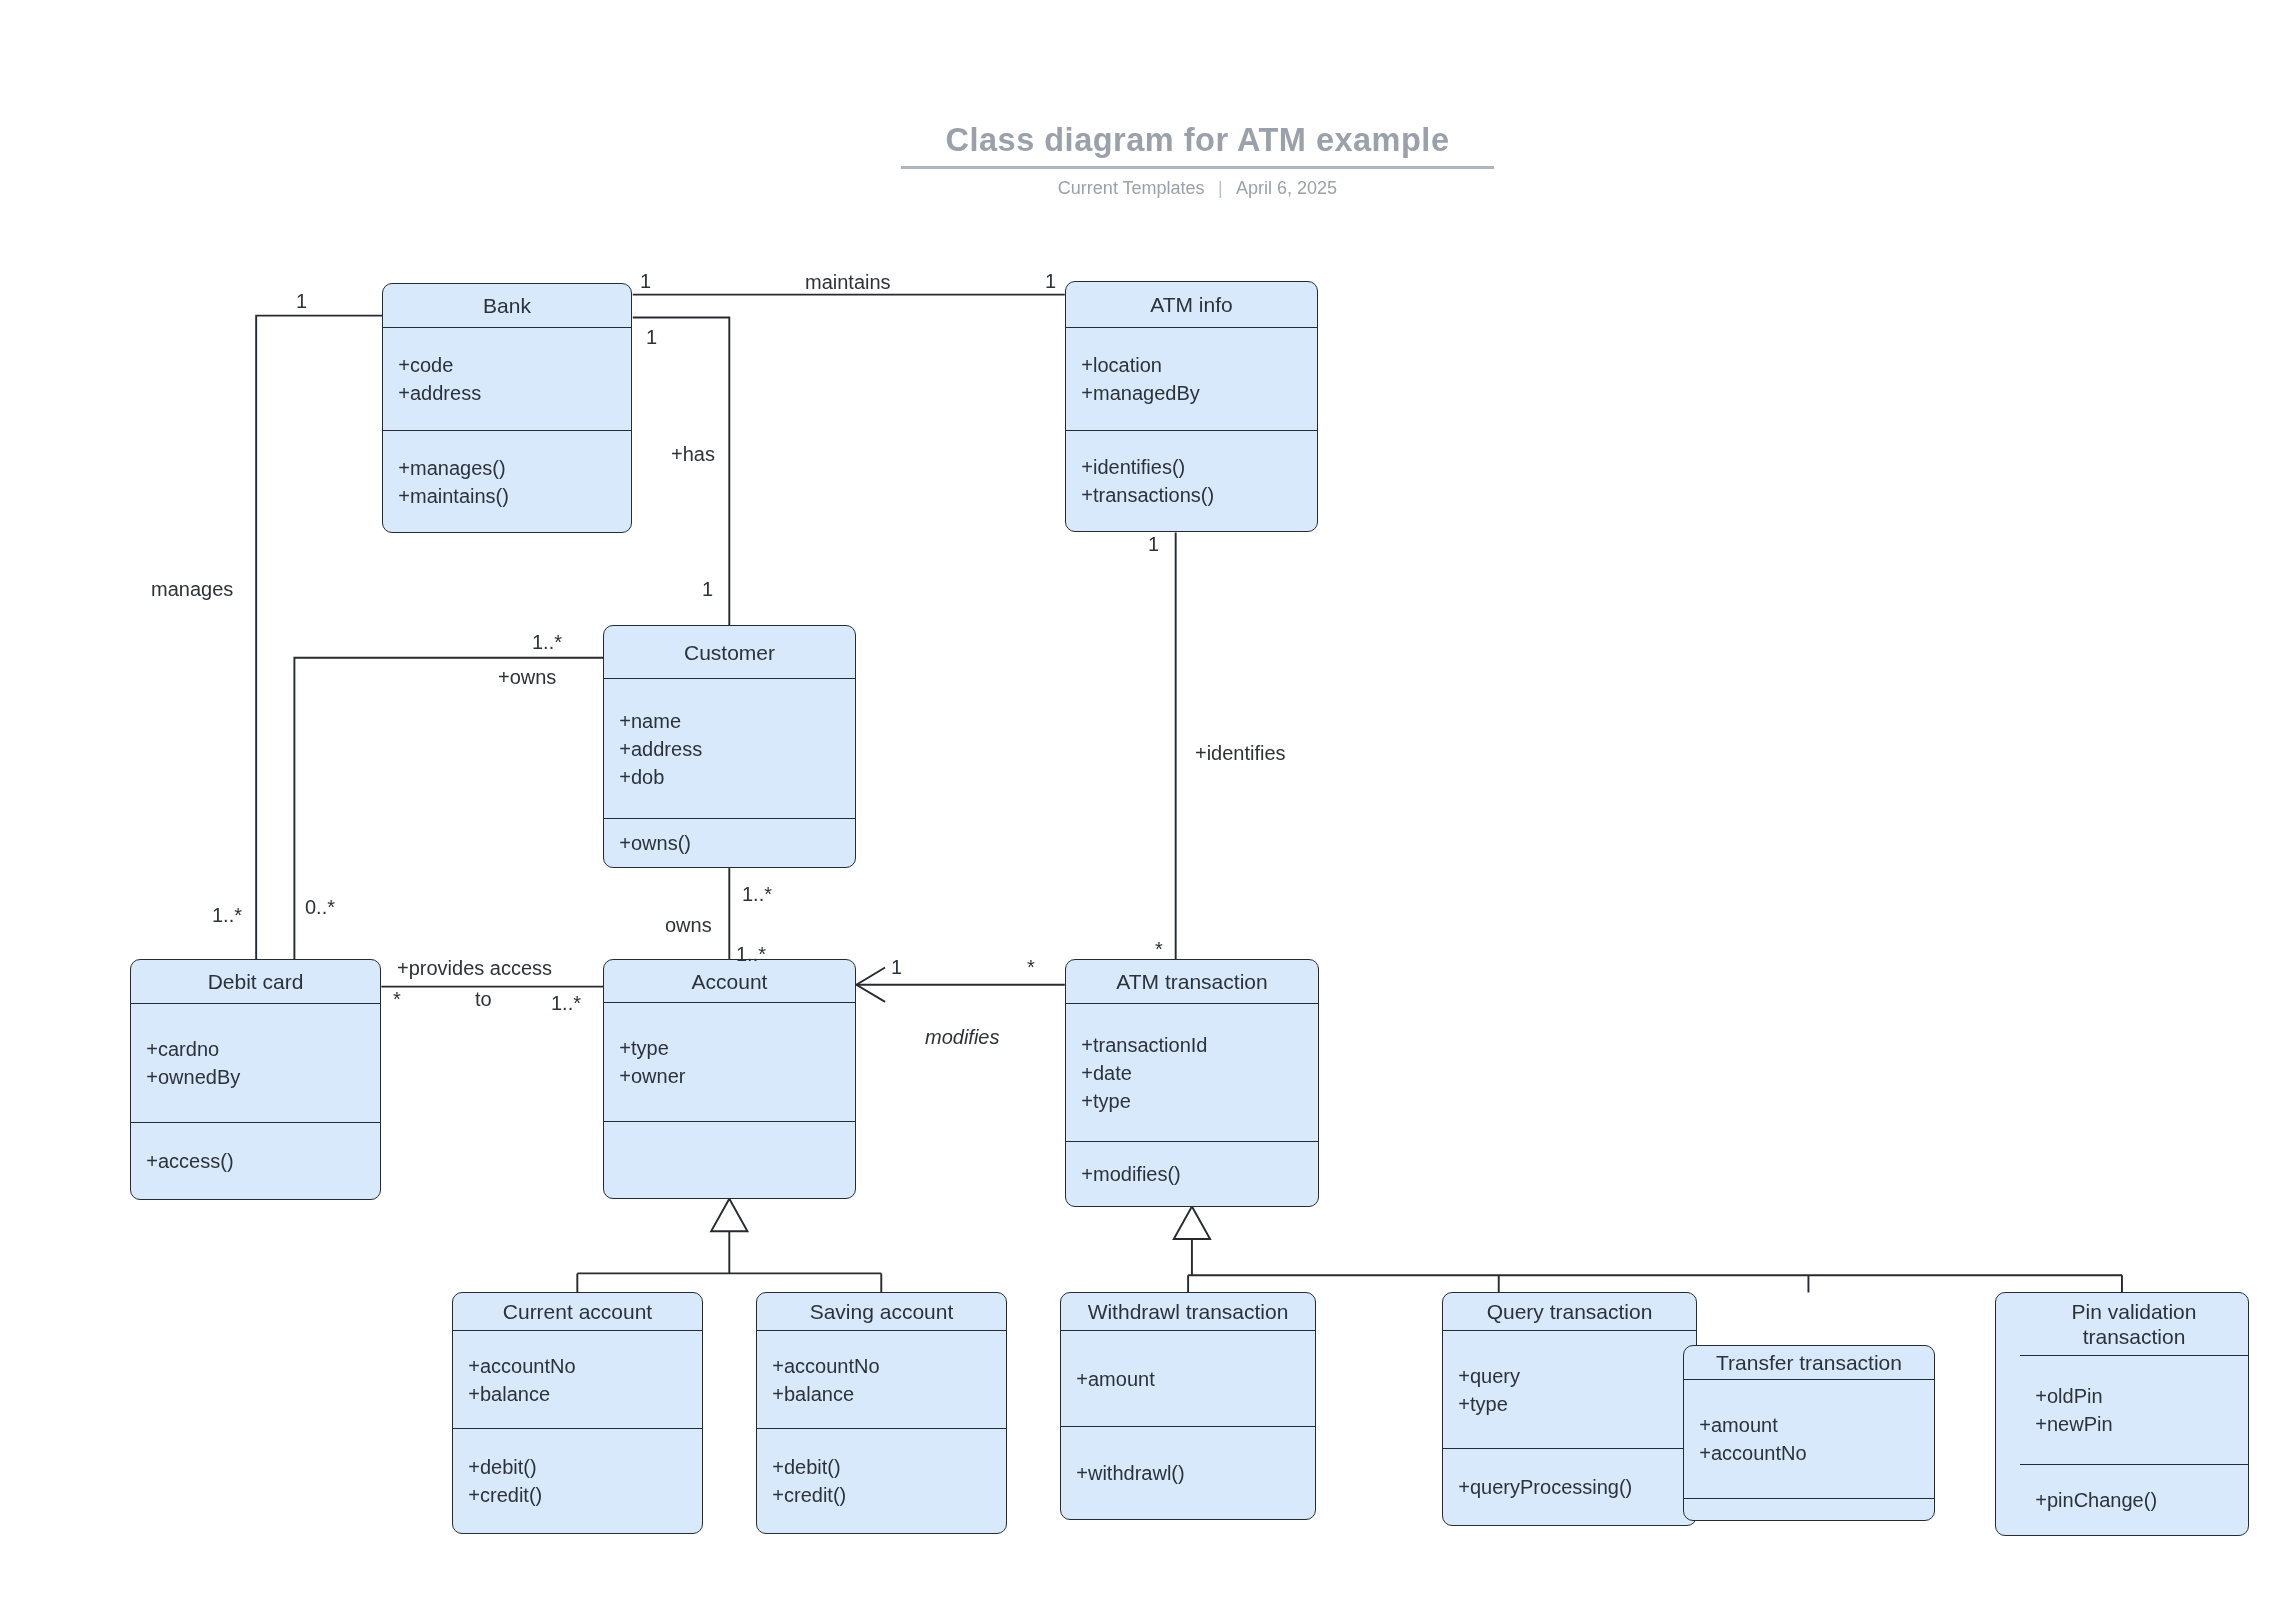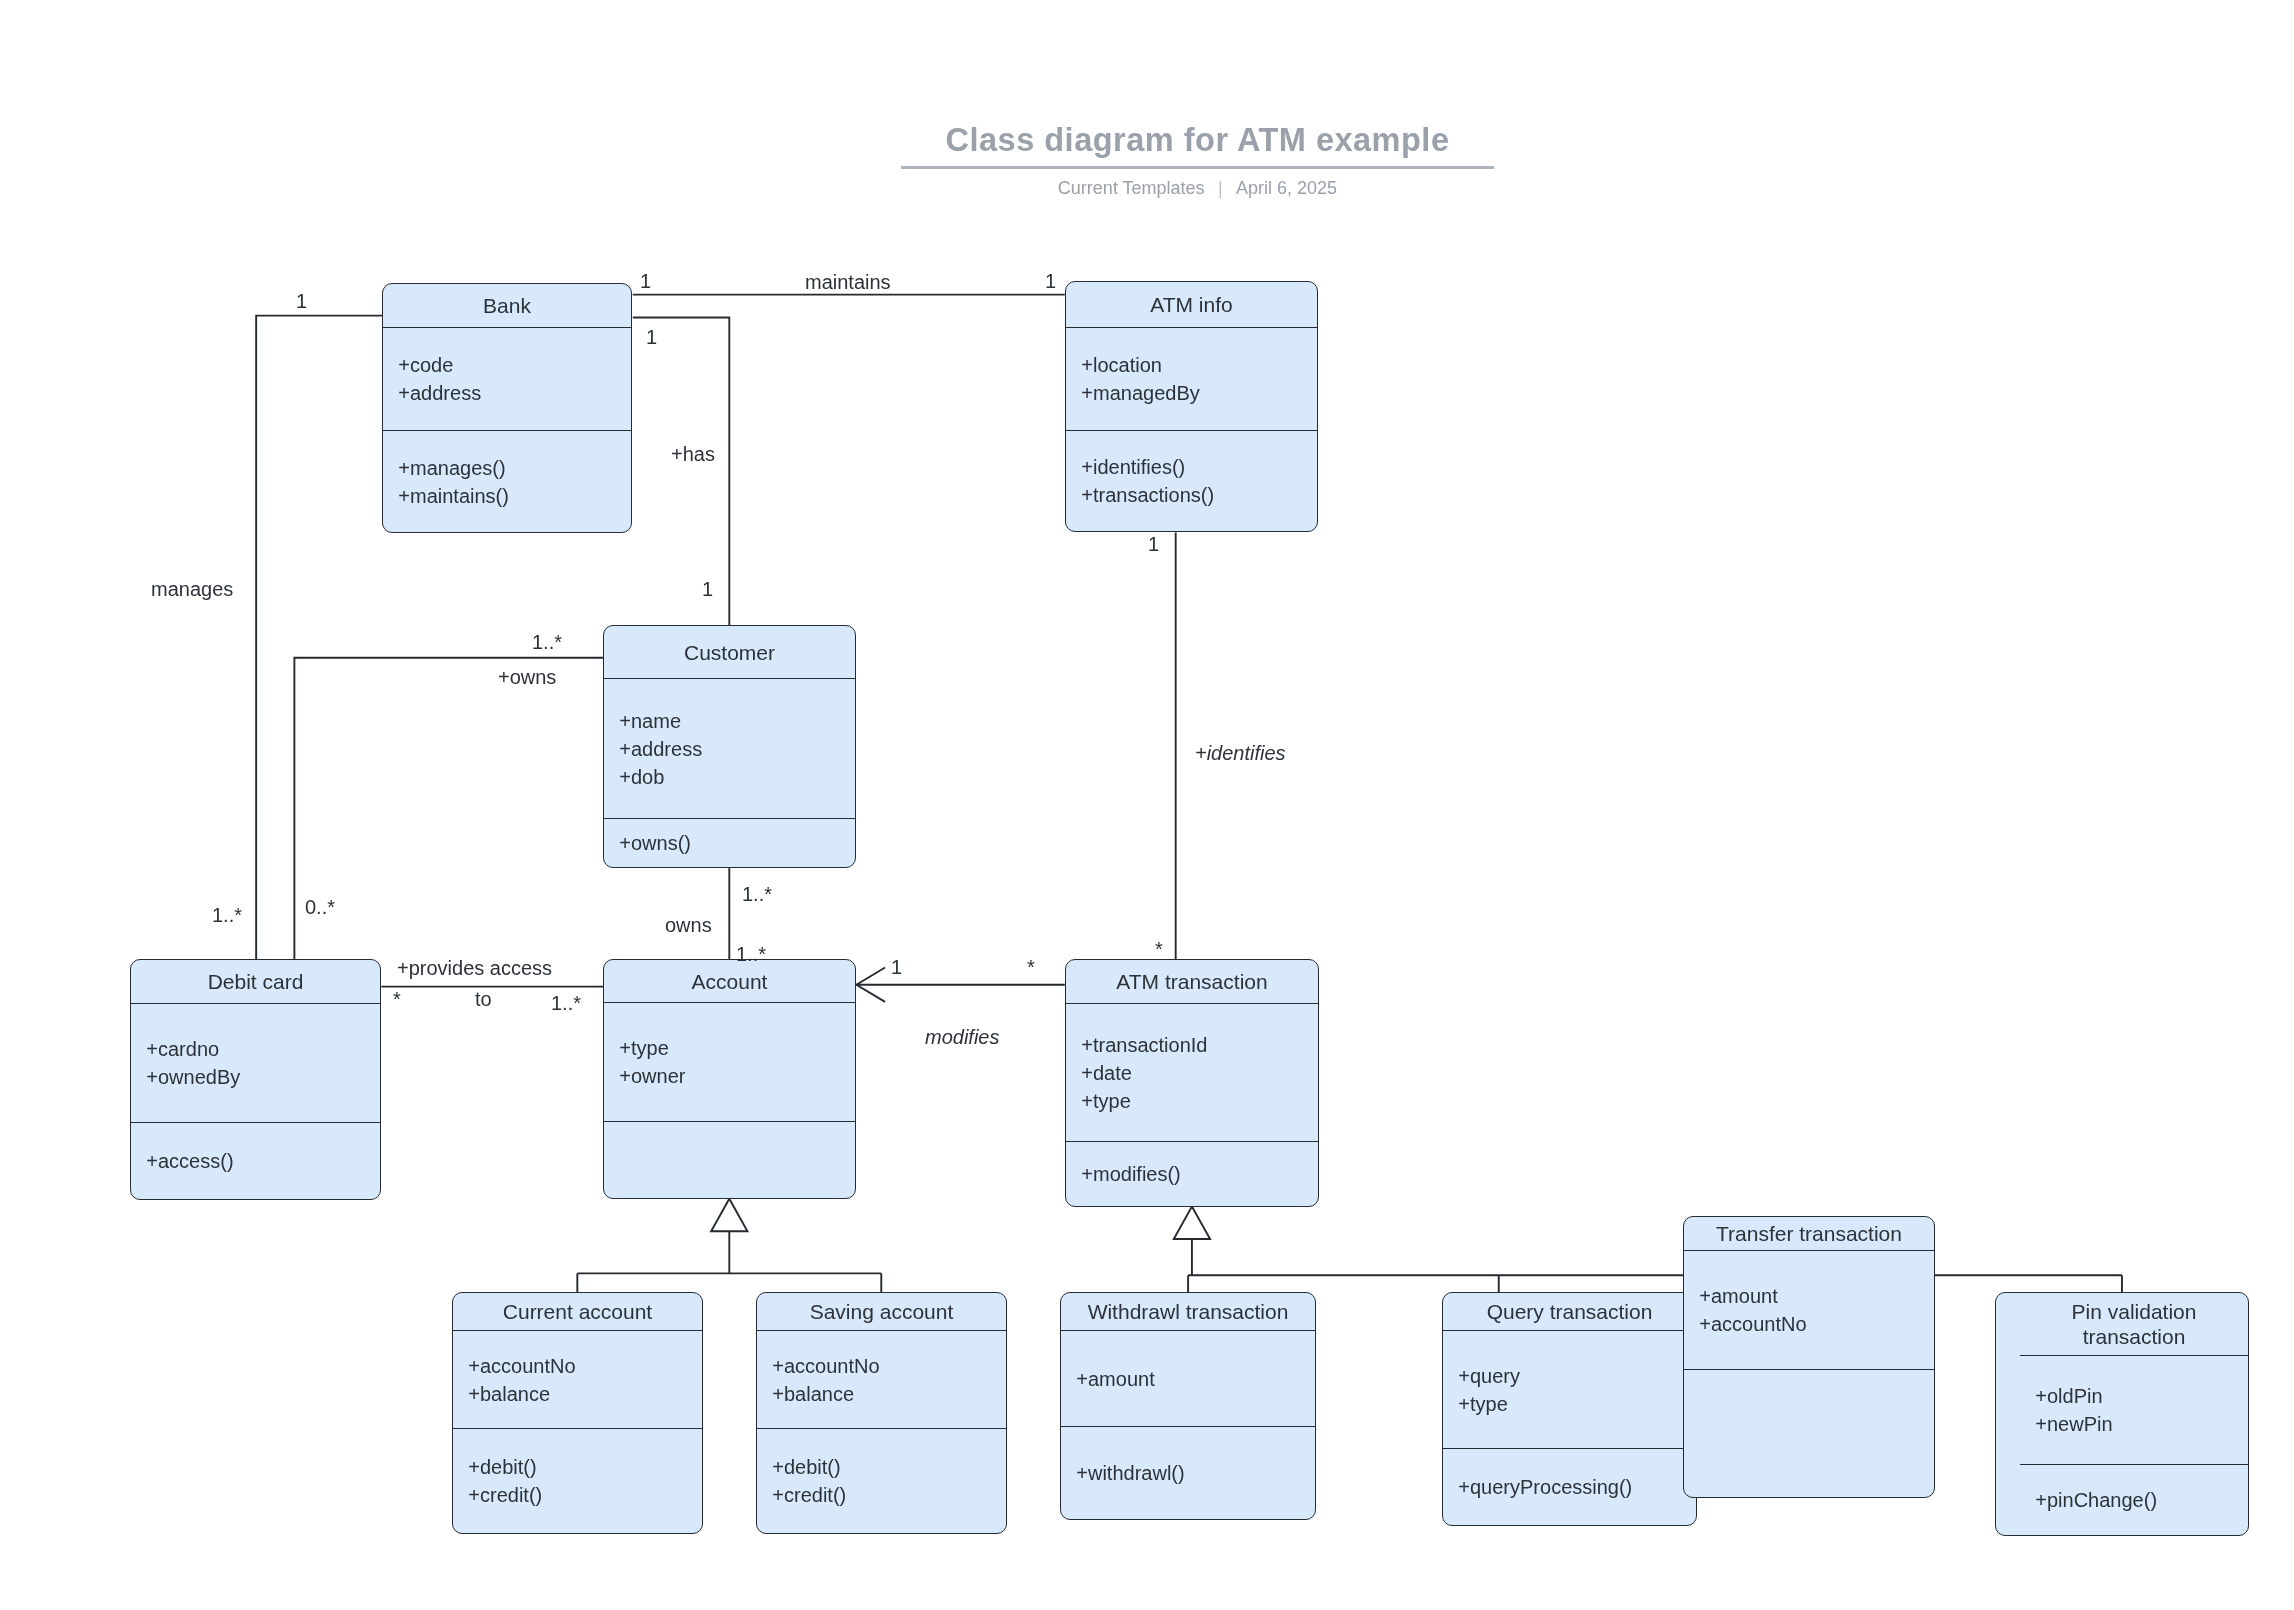--- a/index.html
+++ b/index.html
@@ -44,21 +44,21 @@
   #cls-atm-transaction{left:1065px;top:959px;width:254px;height:248px;}
   #cls-atm-transaction .uml-title{height:44px}  #cls-atm-transaction .uml-attrs{height:138px}
   #cls-current-account{left:452px;top:1292px;width:251px;height:242px;}
   #cls-current-account .uml-title{height:38px}  #cls-current-account .uml-attrs{height:98px}
   #cls-saving-account{left:756px;top:1292px;width:251px;height:242px;}
   #cls-saving-account .uml-title{height:38px}  #cls-saving-account .uml-attrs{height:98px}
   #cls-withdrawl-transaction{left:1060px;top:1292px;width:256px;height:228px;}
   #cls-withdrawl-transaction .uml-title{height:38px}  #cls-withdrawl-transaction .uml-attrs{height:96px}
   #cls-query-transaction{left:1442px;top:1292px;width:255px;height:234px;}
   #cls-query-transaction .uml-title{height:38px}  #cls-query-transaction .uml-attrs{height:118px}
-  #cls-transfer-transaction{left:1683px;top:1216px;width:252px;height:282px;}
+  #cls-transfer-transaction{left:1683px;top:1345px;width:252px;height:176px;}
   #cls-transfer-transaction .uml-title{height:34px}  #cls-transfer-transaction .uml-attrs{height:119px}
   #cls-pin-validation{left:1995px;top:1292px;width:254px;height:244px;padding-left:24px;}
   #cls-pin-validation .uml-title{height:63px}  #cls-pin-validation .uml-attrs{height:109px}
 
   
   .lbl{position:absolute;font-size:20px;color:#2c3238;white-space:nowrap;}
 </style>
 </head>
 <body>
 
@@ -244,17 +244,17 @@
   <span class="lbl" style="left:397px;top:957px;">+provides access</span>
   <span class="lbl" style="left:475px;top:988px;">to</span>
   <span class="lbl" style="left:393px;top:988px;">*</span>
   <span class="lbl" style="left:551px;top:992px;">1..*</span>
 
   <span class="lbl" style="left:891px;top:956px;">1</span>
   <span class="lbl" style="left:1027px;top:956px;">*</span>
   <span class="lbl" style="left:925px;top:1026px;font-style:italic;">modifies</span>
 
   <span class="lbl" style="left:1148px;top:533px;">1</span>
-  <span class="lbl" style="left:1195px;top:742px;font-style:italic;">+identifies</span>
+  <span class="lbl" style="left:1195px;top:742px;">+identifies</span>
   <span class="lbl" style="left:1155px;top:938px;">*</span>
 
 </div>
 
 
 </body></html>

